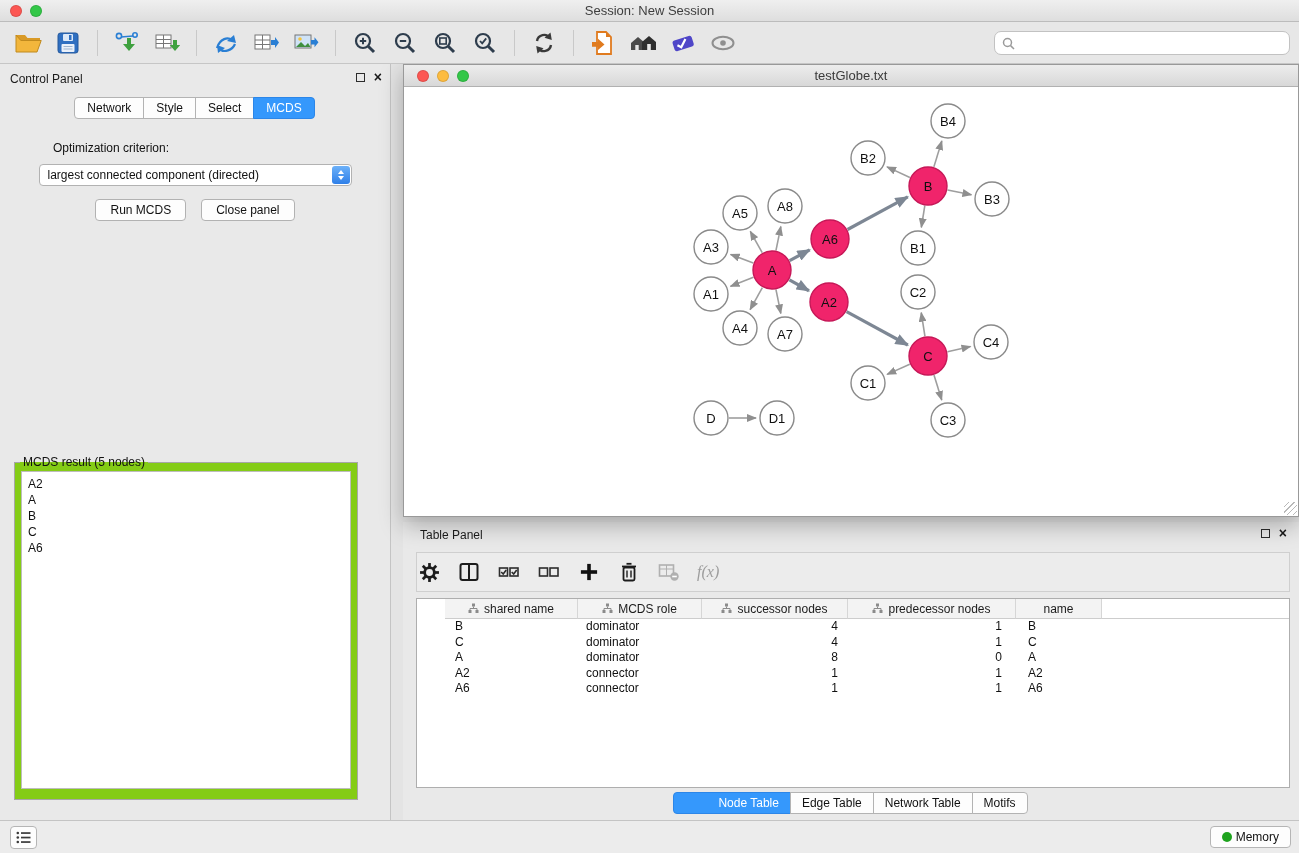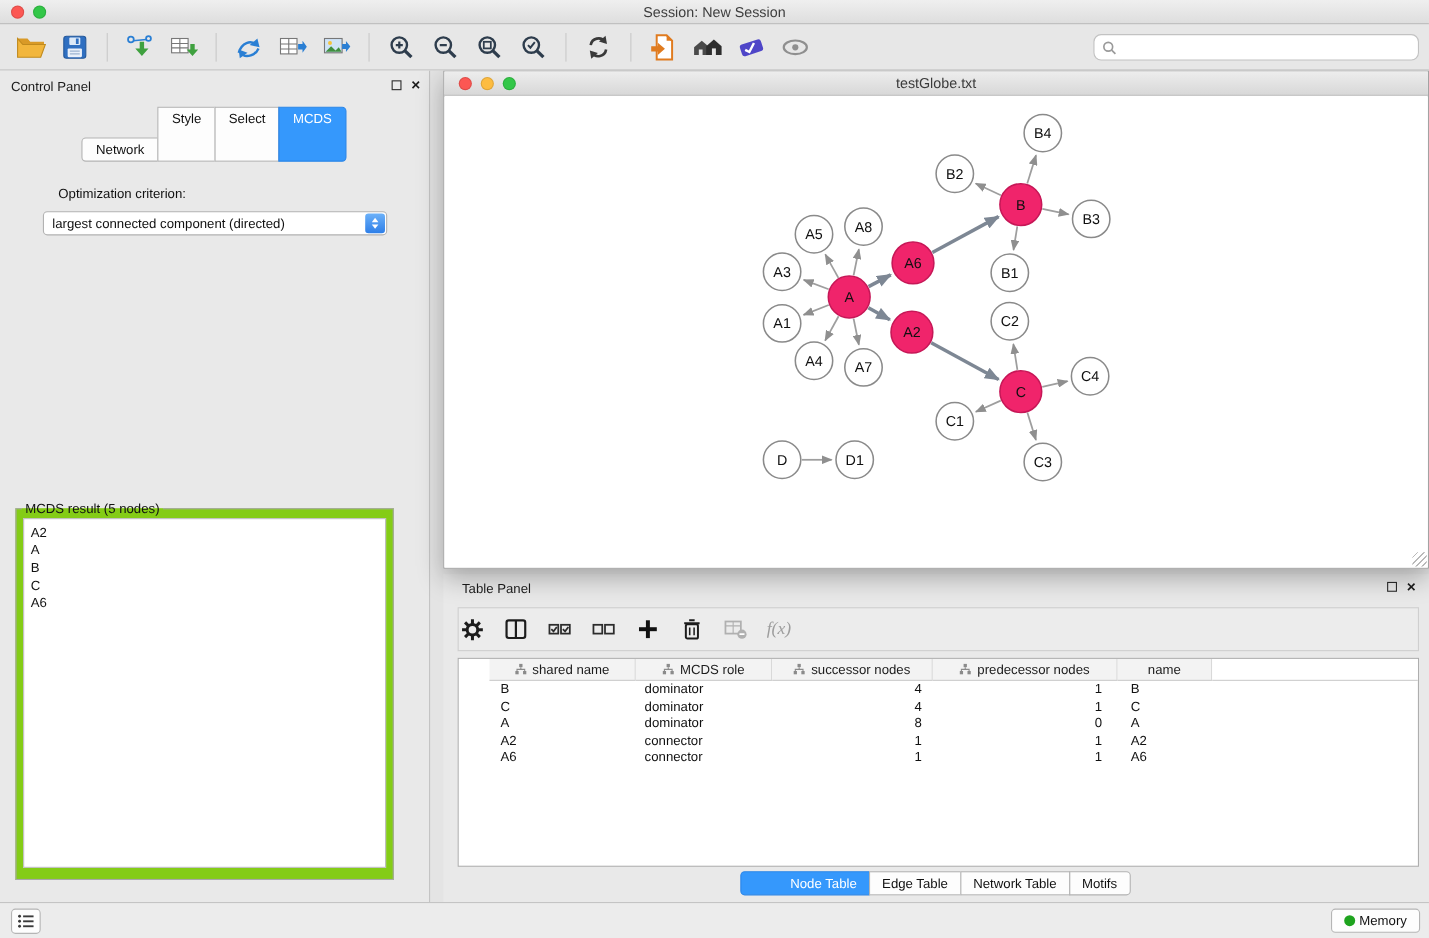--- a/index.html
+++ b/index.html
@@ -27,21 +27,21 @@
 .panel-icons{position:absolute;display:flex;gap:9px;align-items:center;}
 .float-btn{width:9px;height:9px;border:1.5px solid #2c2c2c;display:inline-block;background:transparent;}
 .close-x{font-weight:bold;font-size:14px;line-height:10px;color:#1a1a1a;}
 
 
 .control-panel{position:absolute;left:0;top:64px;width:391px;height:756px;background:#e9e9e9;border-right:1px solid #c4c4c4;}
 .cp-header{position:relative;height:26px;padding:8px 0 0 10px;}
 .cp-header .panel-icons{right:8px;top:8px;}
 .cp-tabs{display:flex;justify-content:center;margin-top:7px;}
 .cp-tab{border:1px solid #b3b3b3;background:#fdfdfd;padding:3px 12px;font-size:12px;margin-left:-1px;color:#111;}
-.cp-tab:first-child{border-radius:4px 0 0 4px;margin-top:28px;}
+.cp-tab:first-child{border-radius:4px 0 0 4px;}
 .cp-tab:last-child{border-radius:0 4px 4px 0;}
 .cp-tab.active{background:#3598fc;border-color:#2c86e8;color:#fff;}
 .opt-label{margin:22px 0 0 53px;font-size:12px;color:#111;}
 .dropdown{margin:9px auto 0;width:313px;height:22px;background:#fff;border:1px solid #b2b2b2;border-radius:4px;position:relative;display:flex;align-items:center;padding-left:8px;font-size:12px;color:#111;}
 .dd-stepper{position:absolute;right:1px;top:1px;width:18px;height:18px;background:linear-gradient(#6cb1f9,#2e7fe8);border-radius:3px;display:flex;flex-direction:column;align-items:center;justify-content:center;}
 .dd-up{width:0;height:0;border-left:3.5px solid transparent;border-right:3.5px solid transparent;border-bottom:4.5px solid #fff;margin-bottom:2px;}
 .dd-down{width:0;height:0;border-left:3.5px solid transparent;border-right:3.5px solid transparent;border-top:4.5px solid #fff;}
 .cp-buttons{display:flex;justify-content:center;gap:15px;margin-top:13px;}
 .cp-btn{background:#fdfdfd;border:1px solid #b2b2b2;border-radius:4px;padding:3px 14px;font-size:12px;font-family:"Liberation Sans",sans-serif;color:#111;}
 .mcds-fieldset{position:absolute;left:14px;top:391px;width:344px;height:345px;border:1px solid #a7a7a7;background:#84cc16;}
@@ -252,20 +252,24 @@
     <div class="cp-tab">Select</div>
     <div class="cp-tab active">MCDS</div>
   </div>
   <div class="opt-label">Optimization criterion:</div>
   <div class="dropdown">
     <span>largest connected component (directed)</span>
     <span class="dd-stepper">
         <span class="dd-up"></span>
         <span class="dd-down"></span>
       </span>
+  </div>
+  <div class="cp-buttons">
+    <button class="cp-btn">Run MCDS</button>
+    <button class="cp-btn">Close panel</button>
   </div>
   <fieldset class="mcds-fieldset">
     <legend>MCDS result (5 nodes)</legend>
     <div class="result-list">
         <div class="result-item">A2</div>
         <div class="result-item">A</div>
         <div class="result-item">B</div>
         <div class="result-item">C</div>
         <div class="result-item">A6</div>
       </div>

